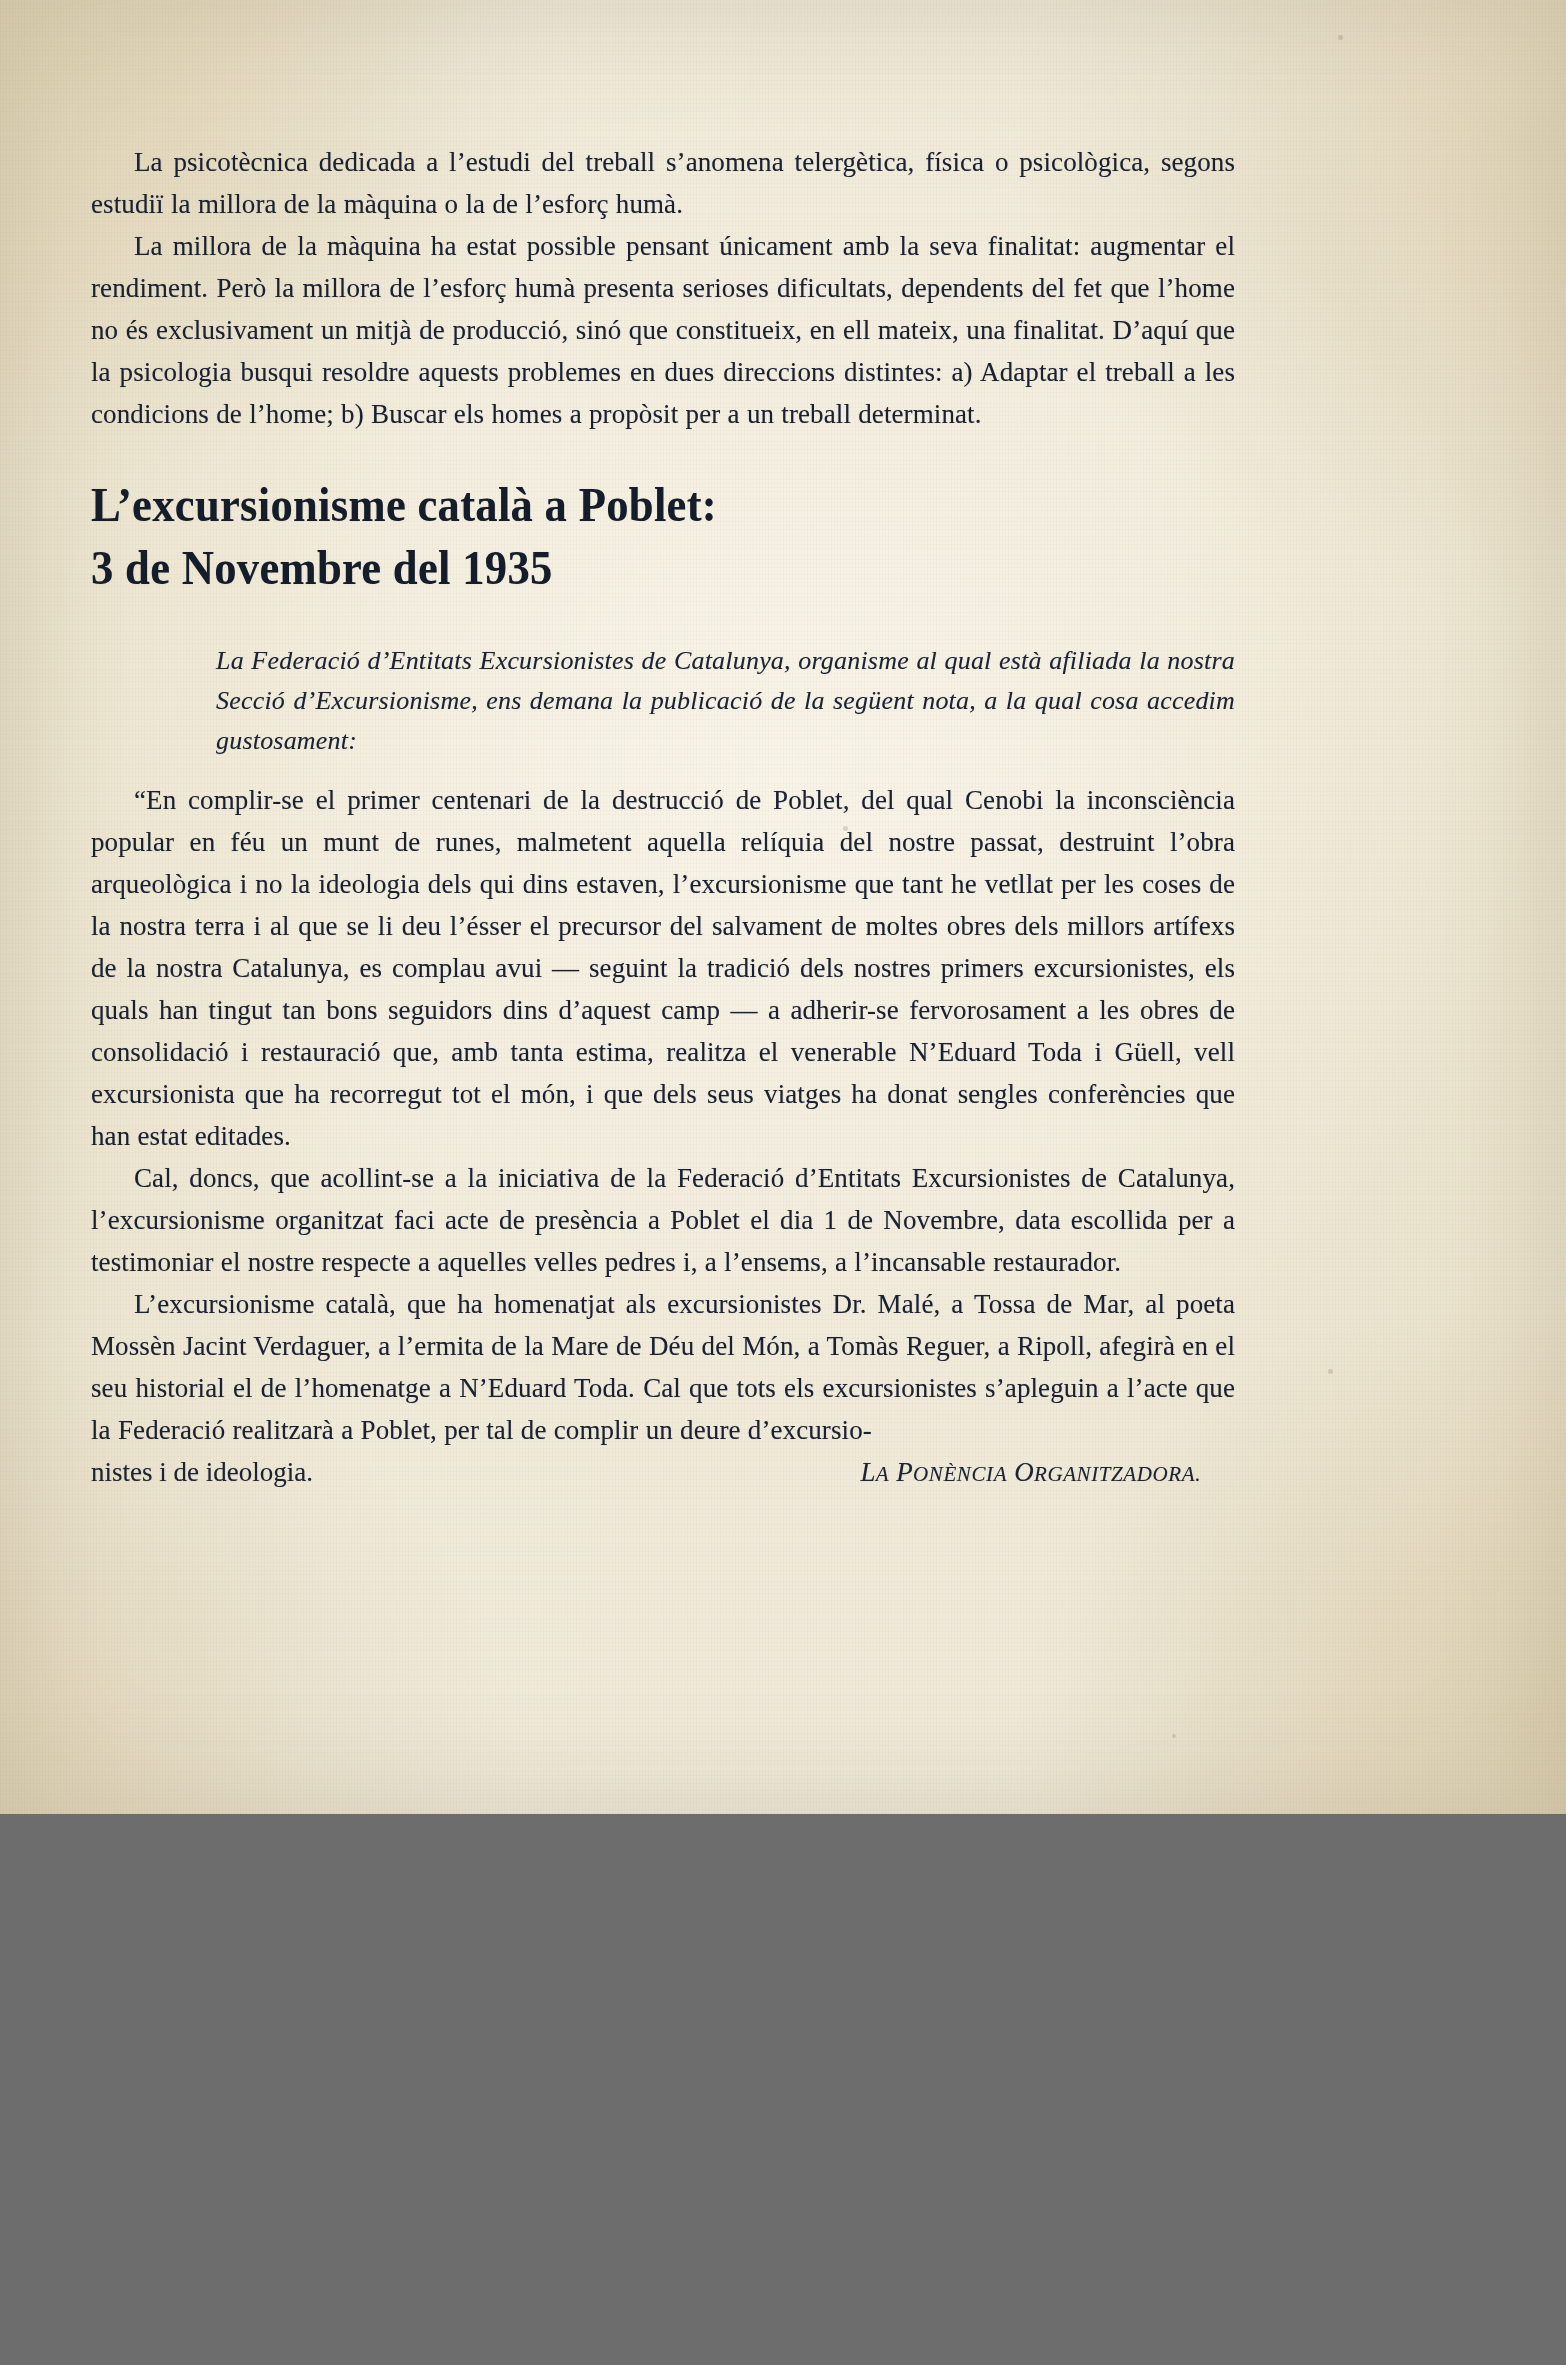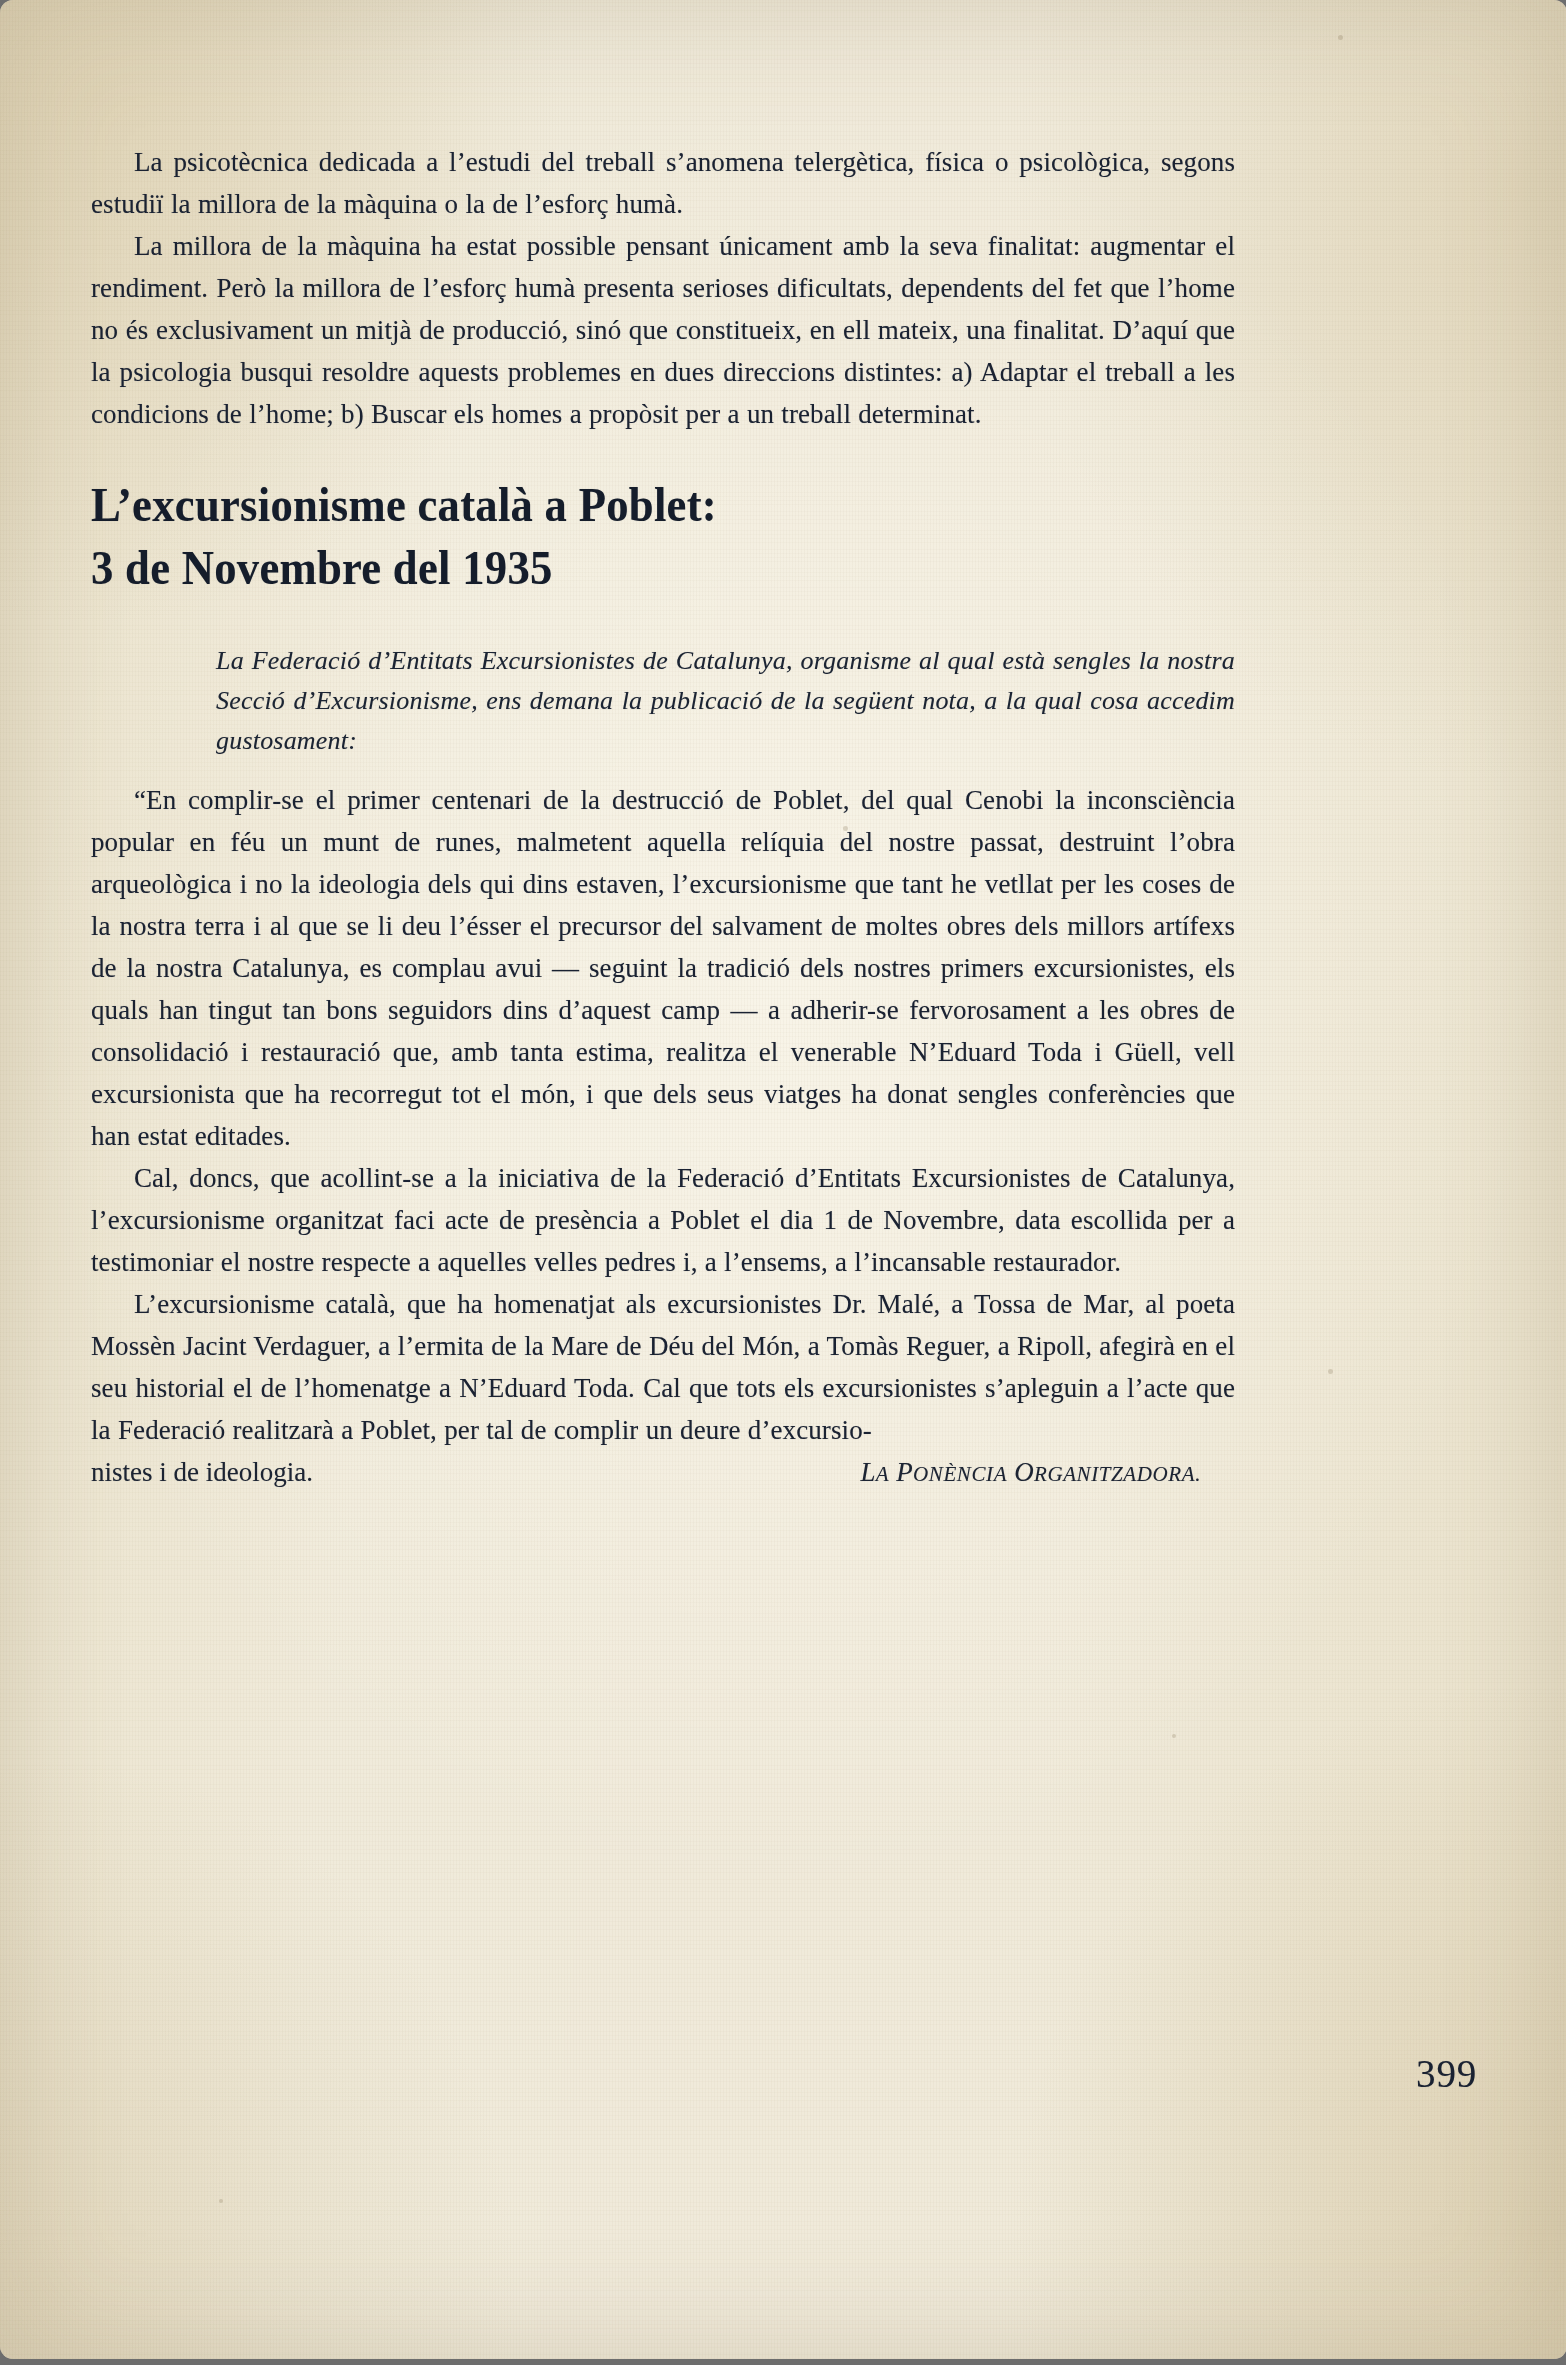--- a/index.html
+++ b/index.html
@@ -4,27 +4,26 @@
 <title>Page 399</title>
 <style>
   html, body {
     margin: 0;
     padding: 0;
     background: #6d6d6d;
   }
   .page {
     position: relative;
     width: 1567px;
-    height: 2359px;
+    height: 1814px;
     margin: 0 auto;
     background: #efe9d8;
     overflow: hidden;
     font-family: "Liberation Serif", "DejaVu Serif", serif;
     color: #1c2433;
-    border-radius: 13px;
   }
   
   .paper-grain {
     position: absolute;
     inset: 0;
     pointer-events: none;
     background-image:
       repeating-linear-gradient(90deg,
         rgba(140,120,85,0.055) 0px,
         rgba(140,120,85,0.055) 0.8px,
@@ -189,21 +188,21 @@
       <p class="body first">La psicotècnica dedicada a l’estudi del treball s’anomena telergètica, física o psicològica, segons estudiï la millora de la màquina o la de l’esforç humà.</p>
       <p class="body">La millora de la màquina ha estat possible pensant únicament amb la seva finalitat: augmentar el rendiment. Però la millora de l’esforç humà presenta serioses dificultats, dependents del fet que l’home no és exclusivament un mitjà de producció, sinó que constitueix, en ell mateix, una finalitat. D’aquí que la psicologia busqui resoldre aquests problemes en dues direccions distintes: a) Adaptar el treball a les condicions de l’home; b) Buscar els homes a propòsit per a un treball determinat.</p>
     </div>
 
 
     <h1 class="article-title">
       <span class="tline">L’excursionisme català a Poblet:</span>
       <span class="tline">3 de Novembre del 1935</span>
     </h1>
 
-    <p class="lead-in">La Federació d’Entitats Excursionistes de Catalunya, organisme al qual està sengles la nostra Secció d’Excursionisme, ens demana la publicació de la següent nota, a la qual cosa accedim gustosament:</p>
+    <p class="lead-in">La Federació d’Entitats Excursionistes de Catalunya, organisme al qual està afiliada la nostra Secció d’Excursionisme, ens demana la publicació de la següent nota, a la qual cosa accedim gustosament:</p>
 
     <div class="quote-block">
       <p class="body">“En complir-se el primer centenari de la destrucció de Poblet, del qual Cenobi la inconsciència popular en féu un munt de runes, malmetent aquella relíquia del nostre passat, destruint l’obra arqueològica i no la ideologia dels qui dins estaven, l’excursionisme que tant he vetllat per les coses de la nostra terra i al que se li deu l’ésser el precursor del salvament de moltes obres dels millors artífexs de la nostra Catalunya, es complau avui — seguint la tradició dels nostres primers excursionistes, els quals han tingut tan bons seguidors dins d’aquest camp — a adherir-se fervorosament a les obres de consolidació i restauració que, amb tanta estima, realitza el venerable N’Eduard Toda i Güell, vell excursionista que ha recorregut tot el món, i que dels seus viatges ha donat sengles conferències que han estat editades.</p>
       <p class="body">Cal, doncs, que acollint-se a la iniciativa de la Federació d’Entitats Excursionistes de Catalunya, l’excursionisme organitzat faci acte de presència a Poblet el dia 1 de Novembre, data escollida per a testimoniar el nostre respecte a aquelles velles pedres i, a l’ensems, a l’incansable restaurador.</p>
       <p class="body">L’excursionisme català, que ha homenatjat als excursionistes Dr. Malé, a Tossa de Mar, al poeta Mossèn Jacint Verdaguer, a l’ermita de la Mare de Déu del Món, a Tomàs Reguer, a Ripoll, afegirà en el seu historial el de l’homenatge a N’Eduard Toda. Cal que tots els excursionistes s’apleguin a l’acte que la Federació realitzarà a Poblet, per tal de complir un deure d’excursio-</p>
       <div class="sig-line">
         <span class="sig-tail">nistes i de ideologia.</span>
         <span class="signature">
           <span class="sc-cap">L</span><span class="sc-low">A</span>
           <span class="sc-cap">P</span><span class="sc-low">ONÈNCIA</span>

